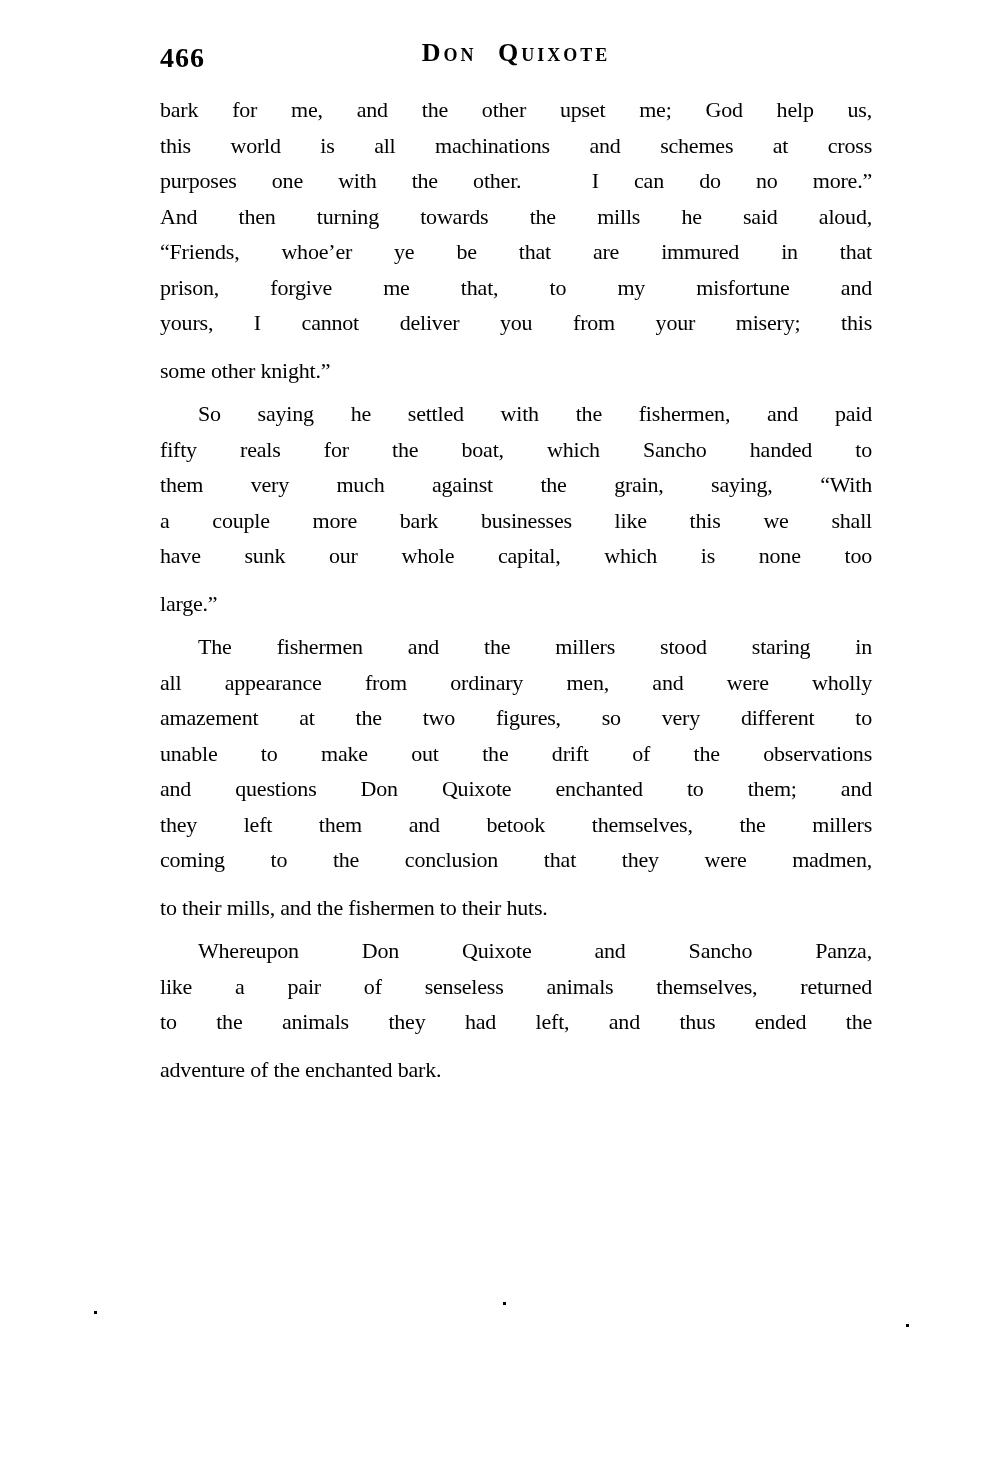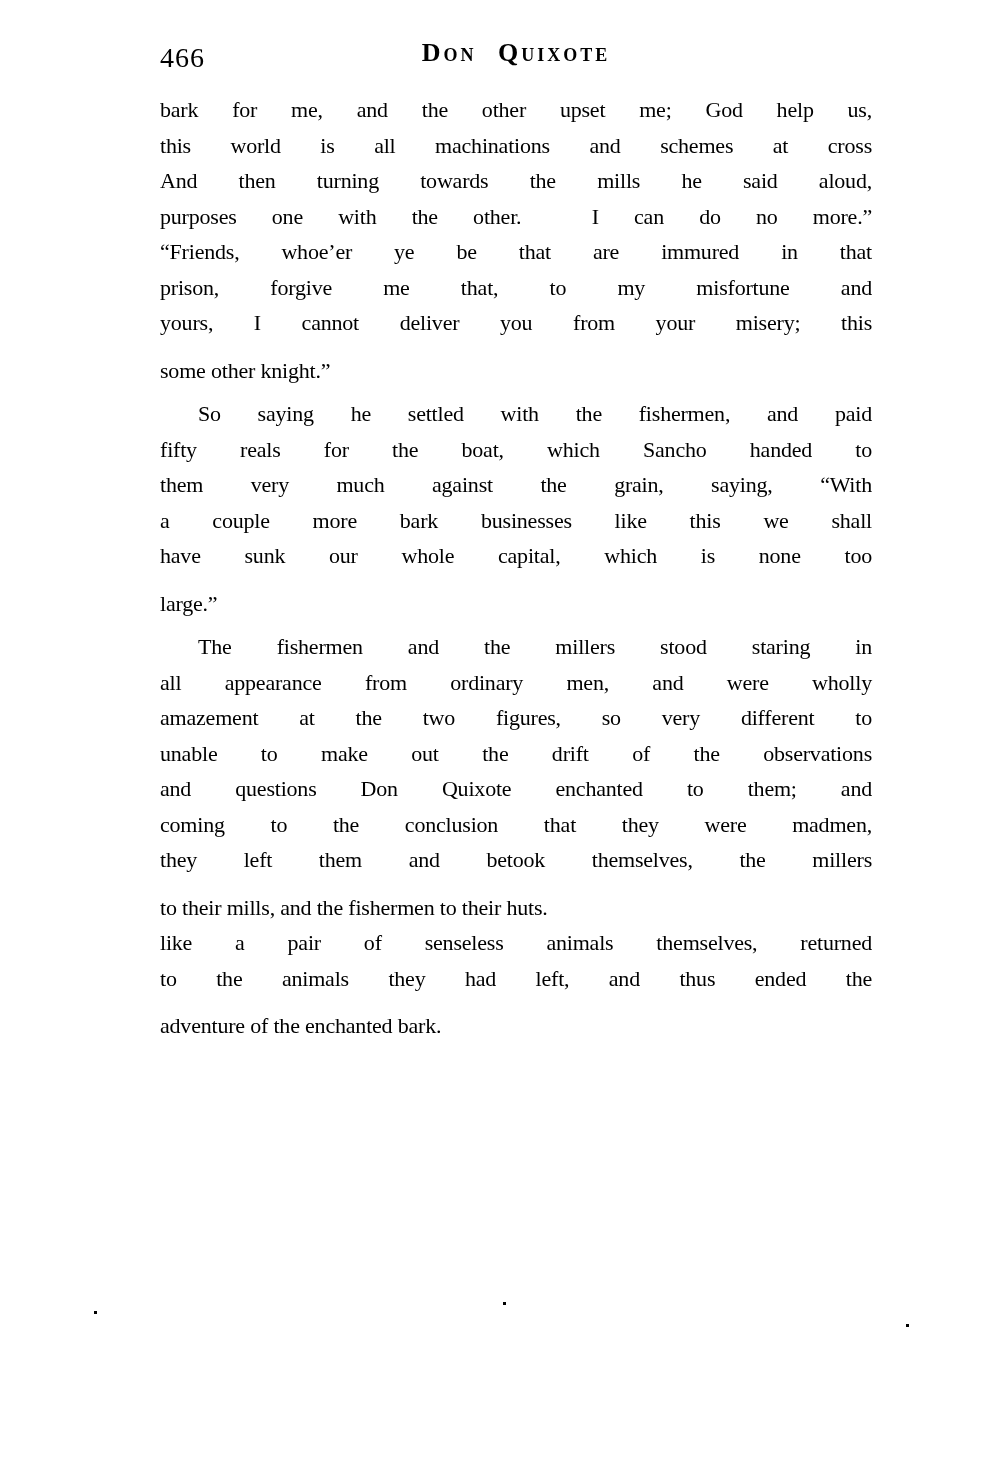--- a/index.html
+++ b/index.html
@@ -24,21 +24,21 @@
     left: 160px;
     top: 38px;
     width: 712px;
     height: 40px;
   }
   .page-number {
     position: absolute;
     left: 0;
     top: 4px;
     font-size: 28px;
-    font-weight: normal;
+    font-weight: bold;
     letter-spacing: 1px;
   }
   .running-title {
     display: block;
     text-align: center;
     font-variant: small-caps;
     font-size: 26px;
     font-weight: bold;
     letter-spacing: 3px;
     word-spacing: 12px;
@@ -83,46 +83,47 @@
 
   <header class="page-header">
     <span class="page-number">466</span>
     <span class="running-title">Don Quixote</span>
   </header>
 
   <main class="text-block" id="text-block">
       <div class="para">
         <div class="line">bark for me, and the other upset me; God help us,</div>
         <div class="line">this world is all machinations and schemes at cross</div>
+        <div class="line">purposes one with the other.&nbsp; I can do no more.”</div>
         <div class="line">And then turning towards the mills he said aloud,</div>
-        <div class="line">purposes one with the other.&nbsp; I can do no more.”</div>
         <div class="line">“Friends, whoe’er ye be that are immured in that</div>
         <div class="line">prison, forgive me that, to my misfortune and</div>
         <div class="line">yours, I cannot deliver you from your misery; this</div>
         <div class="line last">some other knight.”</div>
       </div>
       <div class="para">
         <div class="line indent">So saying he settled with the fishermen, and paid</div>
         <div class="line">fifty reals for the boat, which Sancho handed to</div>
         <div class="line">them very much against the grain, saying, “With</div>
         <div class="line">a couple more bark businesses like this we shall</div>
         <div class="line">have sunk our whole capital, which is none too</div>
         <div class="line last">large.”</div>
       </div>
       <div class="para">
         <div class="line indent">The fishermen and the millers stood staring in</div>
         <div class="line">all appearance from ordinary men, and were wholly</div>
         <div class="line">amazement at the two figures, so very different to</div>
         <div class="line">unable to make out the drift of the observations</div>
         <div class="line">and questions Don Quixote enchanted to them; and</div>
+        <div class="line">they left them and betook themselves, the millers</div>
         <div class="line">coming to the conclusion that they were madmen,</div>
-        <div class="line">they left them and betook themselves, the millers</div>
         <div class="line last">to their mills, and the fishermen to their huts.</div>
       </div>
       <div class="para">
+        <div class="line indent">Whereupon Don Quixote and Sancho Panza,</div>
         <div class="line">like a pair of senseless animals themselves, returned</div>
         <div class="line">to the animals they had left, and thus ended the</div>
         <div class="line last">adventure of the enchanted bark.</div>
       </div>
     </main>
 
   <div id="specks">
       <div class="speck" style="left: 94px; top: 1311px;"></div>
       <div class="speck" style="left: 503px; top: 1302px;"></div>
       <div class="speck" style="left: 906px; top: 1324px;"></div>

